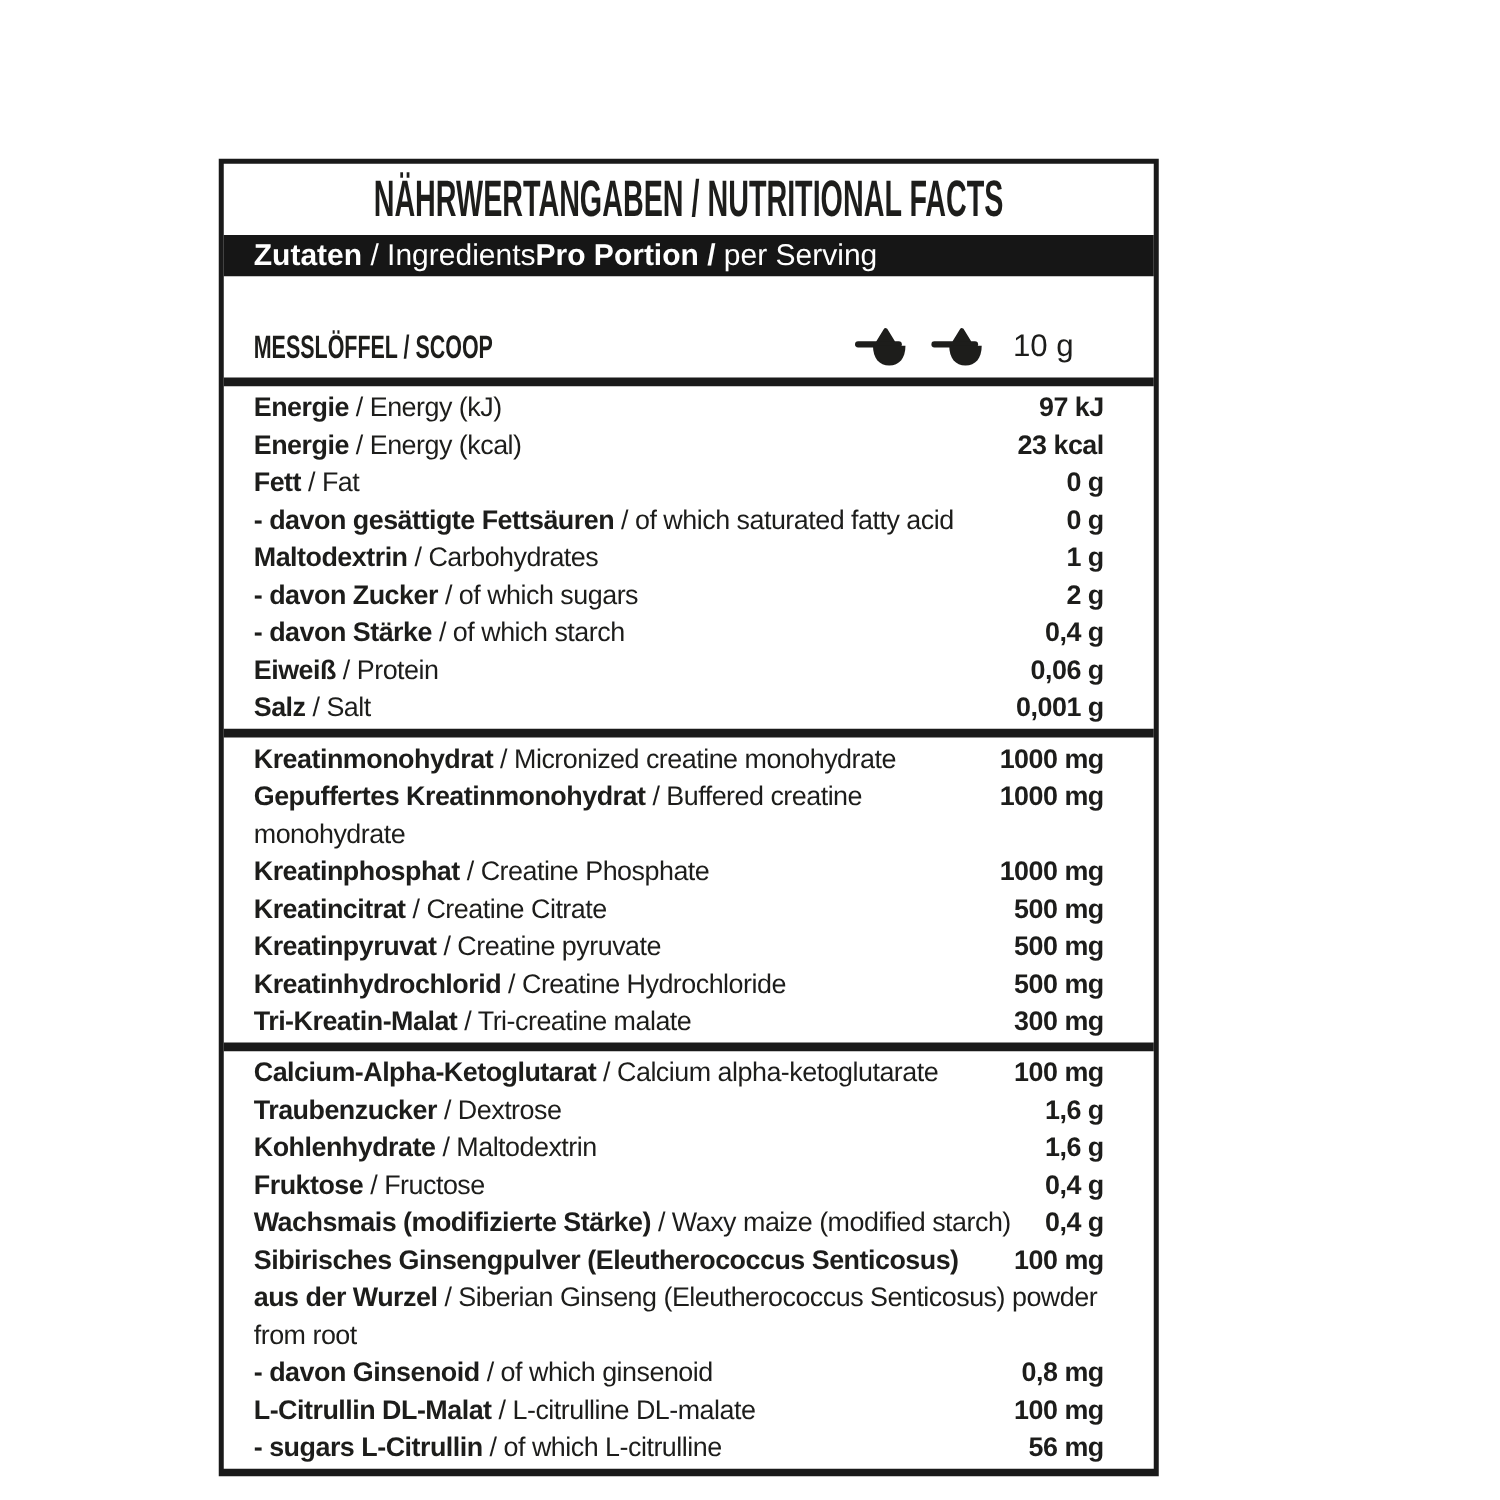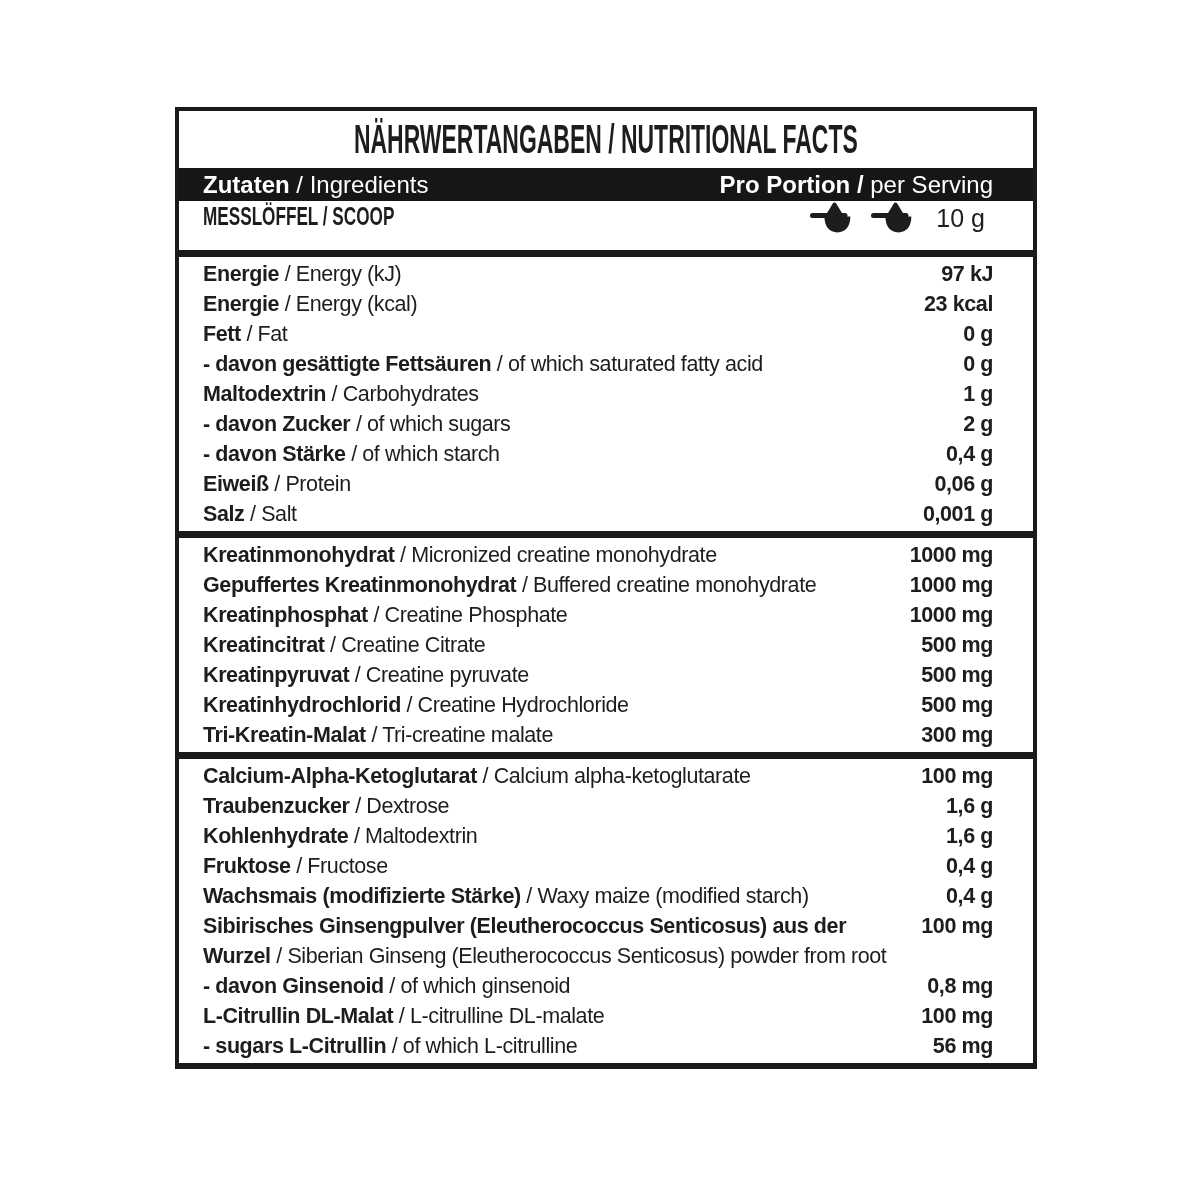--- a/index.html
+++ b/index.html
@@ -9,43 +9,44 @@
     --bar_text:#ffffff;
     --background:#ffffff;
   }
   *{margin:0;padding:0;box-sizing:border-box;}
   html,body{width:1200px;height:1200px;background:var(--background);}
   body{font-family:"Liberation Sans","DejaVu Sans",sans-serif;color:var(--text);position:relative;}
 
   .canvas{position:absolute;inset:0;background:var(--background);}
 
   .facts-table{
-    position:absolute;left:175px;top:107px;width:862px;
+    position:absolute;left:175px;top:127px;width:752px;
     background:var(--background);
     border:4px solid var(--border);
     border-bottom-width:6px;
   }
 
   .title-row{height:57px;display:flex;align-items:center;justify-content:center;overflow:hidden;}
   .title-inner{
     font-weight:bold;font-size:41px;white-space:nowrap;
     transform:scaleX(0.56);transform-origin:center center;
     letter-spacing:0px;color:var(--text);
   }
 
   .black-bar{
     height:33px;background:var(--bar_bg);color:var(--bar_text);
-    display:flex;align-items:center;justify-content:space-between;
+    display:flex;align-items:center;
     padding:0 40px 0 24px;font-size:24px;
   }
   .black-bar b{font-weight:bold;}
 
   .scoop-row{
-    height:49px;display:flex;align-items:flex-start;justify-content:space-between;
-    padding:0 48px 0 24px;
+    height:49px;display:flex;align-items:center;justify-content:space-between;
+    padding:0 64px 0 24px;
+    margin-top:32px;
   }
   .scoop-label{
     font-weight:bold;font-size:26px;white-space:nowrap;
     transform:scaleX(0.66);transform-origin:left center;
   }
   .scoop-right{display:flex;align-items:center;gap:12px;}
   .scoop-icon{display:block;}
   .scoop-value{font-weight:normal;font-size:25px;margin-left:4px;white-space:nowrap;}
 
   .hr{height:7px;background:var(--border);}

